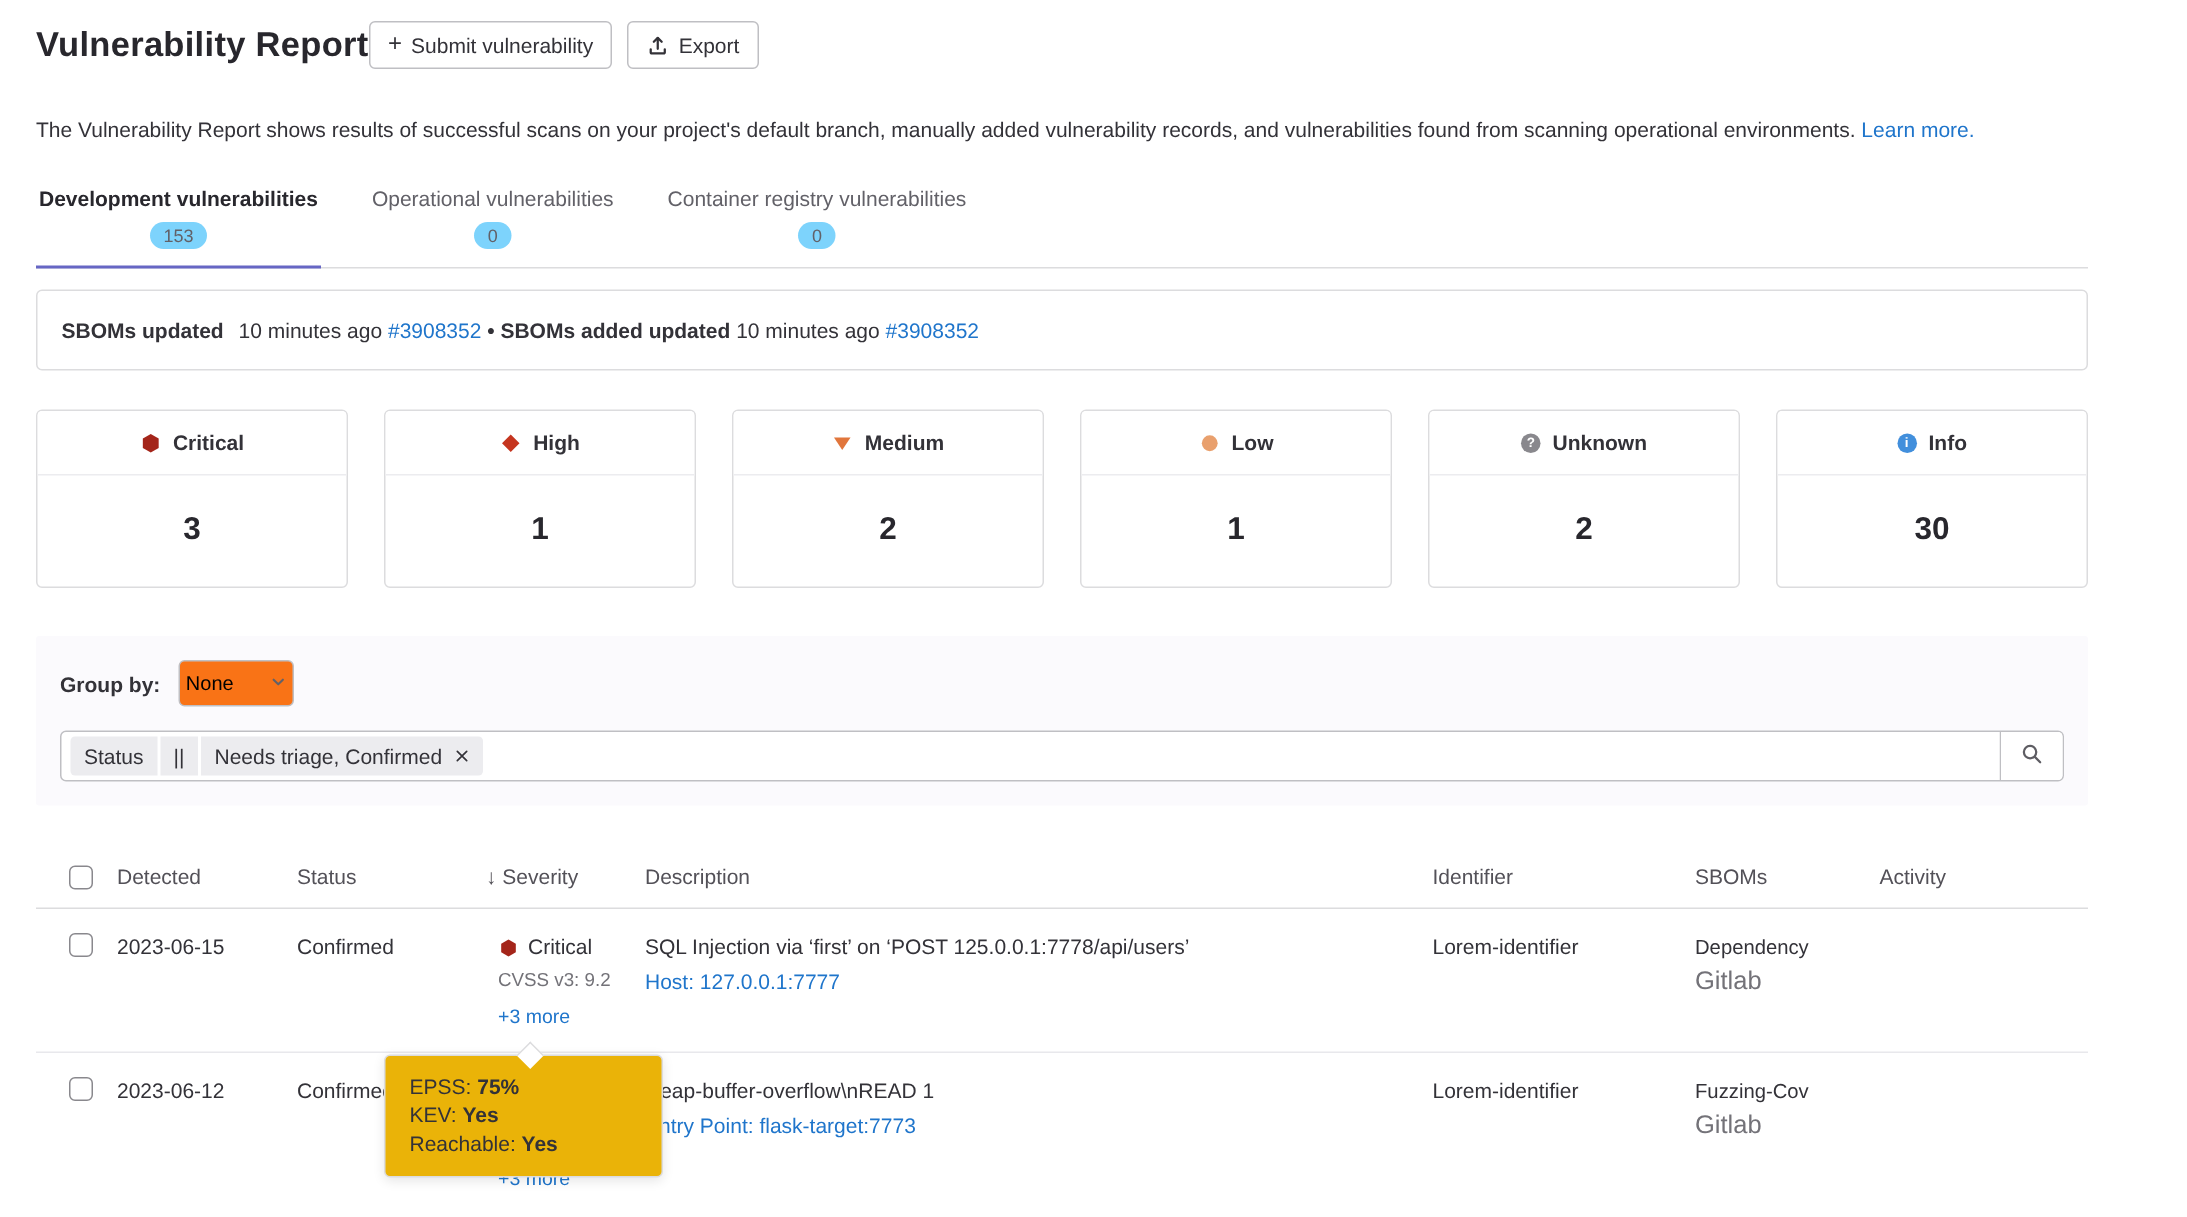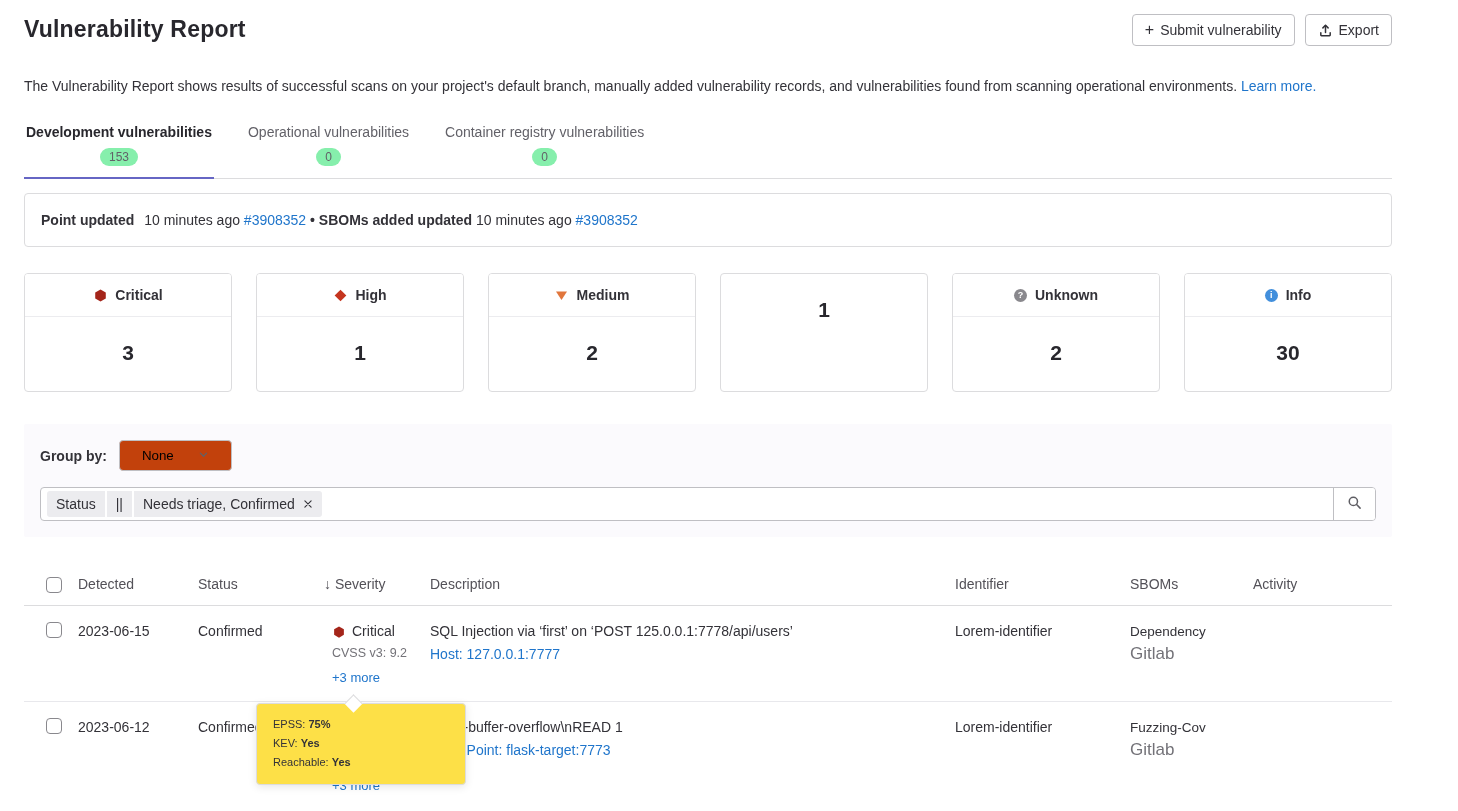--- a/index.html
+++ b/index.html
@@ -6,59 +6,59 @@
   html, body { background: #ffffff; }
   body {
     width: 1458px; height: 811px; overflow: hidden;
     font-family: "Liberation Sans", "DejaVu Sans", sans-serif;
     color: #333238; font-size: 14px;
     padding: 16px 66px 0 24px;
   }
   a { text-decoration: none; color: #1f75cb; cursor: pointer; }
 
   
-  .page-header { display: flex; justify-content: space-between; align-items: flex-start; }
+  .page-header { display: flex; align-items: flex-start; }
   .page-title { font-size: 23px; font-weight: 700; color: #28272d; letter-spacing: .2px; }
   .header-actions { display: flex; gap: 10px; margin-top: -2px; }
   .btn {
     display: inline-flex; align-items: center; gap: 6px;
     background: #fff; border: 1px solid #bfbfc3; border-radius: 4px;
     padding: 7px 12px; font-size: 14px; color: #333238; cursor: pointer;
     font-family: inherit;
   }
   .btn .glyph { font-size: 16px; line-height: 1; color: #333238; }
   .btn svg { display: block; }
 
   .page-desc { margin-top: 30px; line-height: 20px; color: #333238; max-width: 1330px; }
 
   
   .tabs { display: flex; gap: 32px; margin-top: 18px; border-bottom: 1px solid #dcdcde; }
   .tab { display: flex; align-items: center; gap: 8px; padding: 10px 2px 12px 2px; color: #626168; cursor: pointer; position: relative; flex-direction: column; }
   .tab.active { color: #28272d; font-weight: 700; }
   .tab.active::after { content: ""; position: absolute; left: 0; right: 0; bottom: -1px; height: 2px; background: #6666c4; }
-  .badge { background: #86efac; color: #626168; font-size: 12px; font-weight: 400; border-radius: 10px; padding: 2px 9px; line-height: 14px; }
+  .badge { background: #7dd3fc; color: #626168; font-size: 12px; font-weight: 400; border-radius: 10px; padding: 2px 9px; line-height: 14px; }
 
   
   .updated-box { margin-top: 14px; border: 1px solid #dcdcde; border-radius: 4px; padding: 18px 16px; }
   .updated-box b { font-weight: 700; }
   .updated-box .sp { display: inline-block; width: 6px; }
 
   
   .cards { display: grid; grid-template-columns: repeat(6, 1fr); gap: 24px; margin-top: 26px; }
   .card { border: 1px solid #dcdcde; border-radius: 4px; background: #fff; overflow: hidden; }
   .card-head { display: flex; align-items: center; justify-content: center; gap: 8px; padding: 13px 8px; font-weight: 700; border-bottom: 1px solid #ececef; background: #fff; }
   .card-count { text-align: center; font-size: 21px; font-weight: 700; padding: 24px 0 26px; color: #28272d; }
   .sev-ico { display: inline-flex; width: 14px; height: 14px; align-items: center; justify-content: center; }
   .dot-ico { width: 13px; height: 13px; border-radius: 50%; display: inline-flex; align-items: center; justify-content: center; color: #fff; font-size: 9px; font-weight: 700; line-height: 1; }
 
   
   .filter-panel { margin-top: 32px; background: #fbfafd; padding: 16px; border-radius: 2px; }
   .groupby-row { display: flex; align-items: center; gap: 12px; }
   .groupby-label { font-weight: 700; }
-  .dropdown { display: inline-flex; align-items: center; gap: 24px; background: #c2410c; border: 1px solid #bfbfc3; border-radius: 4px; padding: 7px 22px; cursor: pointer; }
+  .dropdown { display: inline-flex; align-items: center; gap: 24px; background: #f97316; border: 1px solid #bfbfc3; border-radius: 4px; padding: 7px 4px; cursor: pointer; }
   .searchbar { margin-top: 16px; display: flex; align-items: stretch; background: #fff; border: 1px solid #bfbfc3; border-radius: 4px; height: 34px; }
   .tokens { flex: 1; display: flex; align-items: center; gap: 2px; padding: 0 6px; }
   .token-seg { background: #ececef; color: #333238; padding: 5px 9px; font-size: 14px; display: inline-flex; align-items: center; gap: 8px; }
   .token-seg.first { border-radius: 3px 0 0 3px; }
   .token-seg.last { border-radius: 0 3px 3px 0; }
   .token-close { display: inline-flex; cursor: pointer; }
   .search-btn { width: 42px; border-left: 1px solid #bfbfc3; display: flex; align-items: center; justify-content: center; cursor: pointer; background: #fff; border-radius: 0 3px 3px 0; }
 
   
   .vuln-table { margin-top: 25px; position: relative; }
@@ -73,24 +73,24 @@
   .thead .checkbox { margin-top: 1px; }
   .sev-cell-main { display: flex; align-items: center; gap: 6px; }
   .sev-sub { color: #737278; font-size: 12.5px; margin-top: 3px; }
   .more-link { font-size: 13px; display: inline-block; margin-top: 5px; }
   .desc-link { display: inline-block; margin-top: 4px; }
   .tool-vendor { color: #737278; font-size: 17px; margin-top: 3px; }
   .tool-name { font-size: 13.5px; }
 
   
   .popover {
-    position: absolute; left: 232px; top: 141px; width: 210px; z-index: 10;
-    background: #fde047; border: 1px solid #dcdcde; border-radius: 4px;
+    position: absolute; left: 232px; top: 141px; width: 186px; z-index: 10;
+    background: #eab308; border: 1px solid #dcdcde; border-radius: 4px;
     box-shadow: 0 2px 8px rgba(0,0,0,.10);
-    padding: 11px 16px 12px; font-size: 11px; line-height: 19px; color: #333238;
+    padding: 11px 16px 12px; font-size: 14px; line-height: 19px; color: #333238;
   }
   .popover::before {
     content: ""; position: absolute; top: -7px; left: 90px; width: 12px; height: 12px;
     background: #fff; border-left: 1px solid #dcdcde; border-top: 1px solid #dcdcde;
     transform: rotate(45deg);
   }
   .popover b { font-weight: 700; }
 </style>
 </head>
 <body>
@@ -126,21 +126,21 @@
     <span>Operational vulnerabilities</span>
     <span class="badge">0</span>
   </div>
   <div class="tab">
     <span>Container registry vulnerabilities</span>
     <span class="badge">0</span>
   </div>
 </div>
 
 <div class="updated-box">
-  <b>Point updated</b><span class="sp"></span>
+  <b>SBOMs updated</b><span class="sp"></span>
   <span>10 minutes ago</span>
   <a>#3908352</a>
   <b>•</b>
   <b>SBOMs added updated</b>
   <span>10 minutes ago</span>
   <a>#3908352</a>
 </div>
 
 <div class="cards">
   <div class="card">
@@ -170,20 +170,28 @@
       <span class="sev-ico">
         <svg width="13" height="13" viewBox="0 0 16 16">
             <polygon points="1.2,3.2 14.8,3.2 8,13.5" fill="#e1763c"></polygon>
           </svg>
       </span>
       <span>Medium</span>
     </div>
     <div class="card-count">2</div>
   </div>
   <div class="card">
+    <div class="card-head">
+      <span class="sev-ico">
+        <svg width="13" height="13" viewBox="0 0 16 16">
+            <circle cx="8" cy="8" r="6.5" fill="#e9a06d"></circle>
+          </svg>
+      </span>
+      <span>Low</span>
+    </div>
     <div class="card-count">1</div>
   </div>
   <div class="card">
     <div class="card-head">
       <span class="dot-ico" style="background:#89888d">
           <span>?</span>
         </span>
       <span>Unknown</span>
     </div>
     <div class="card-count">2</div>

